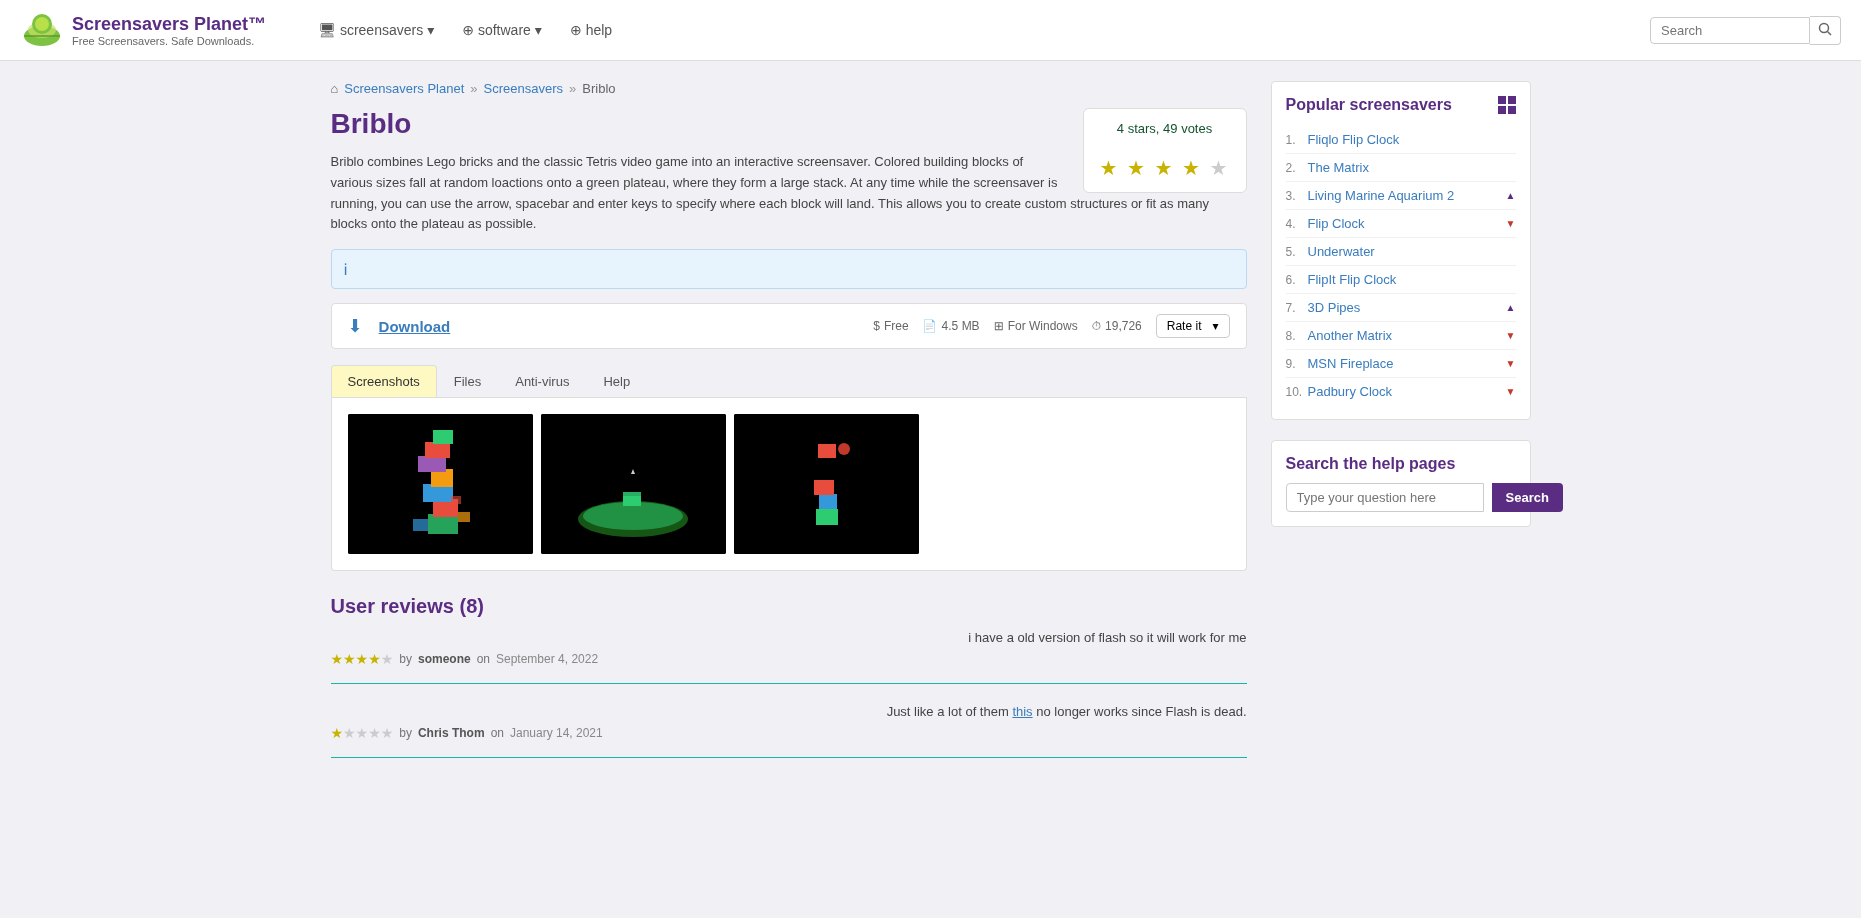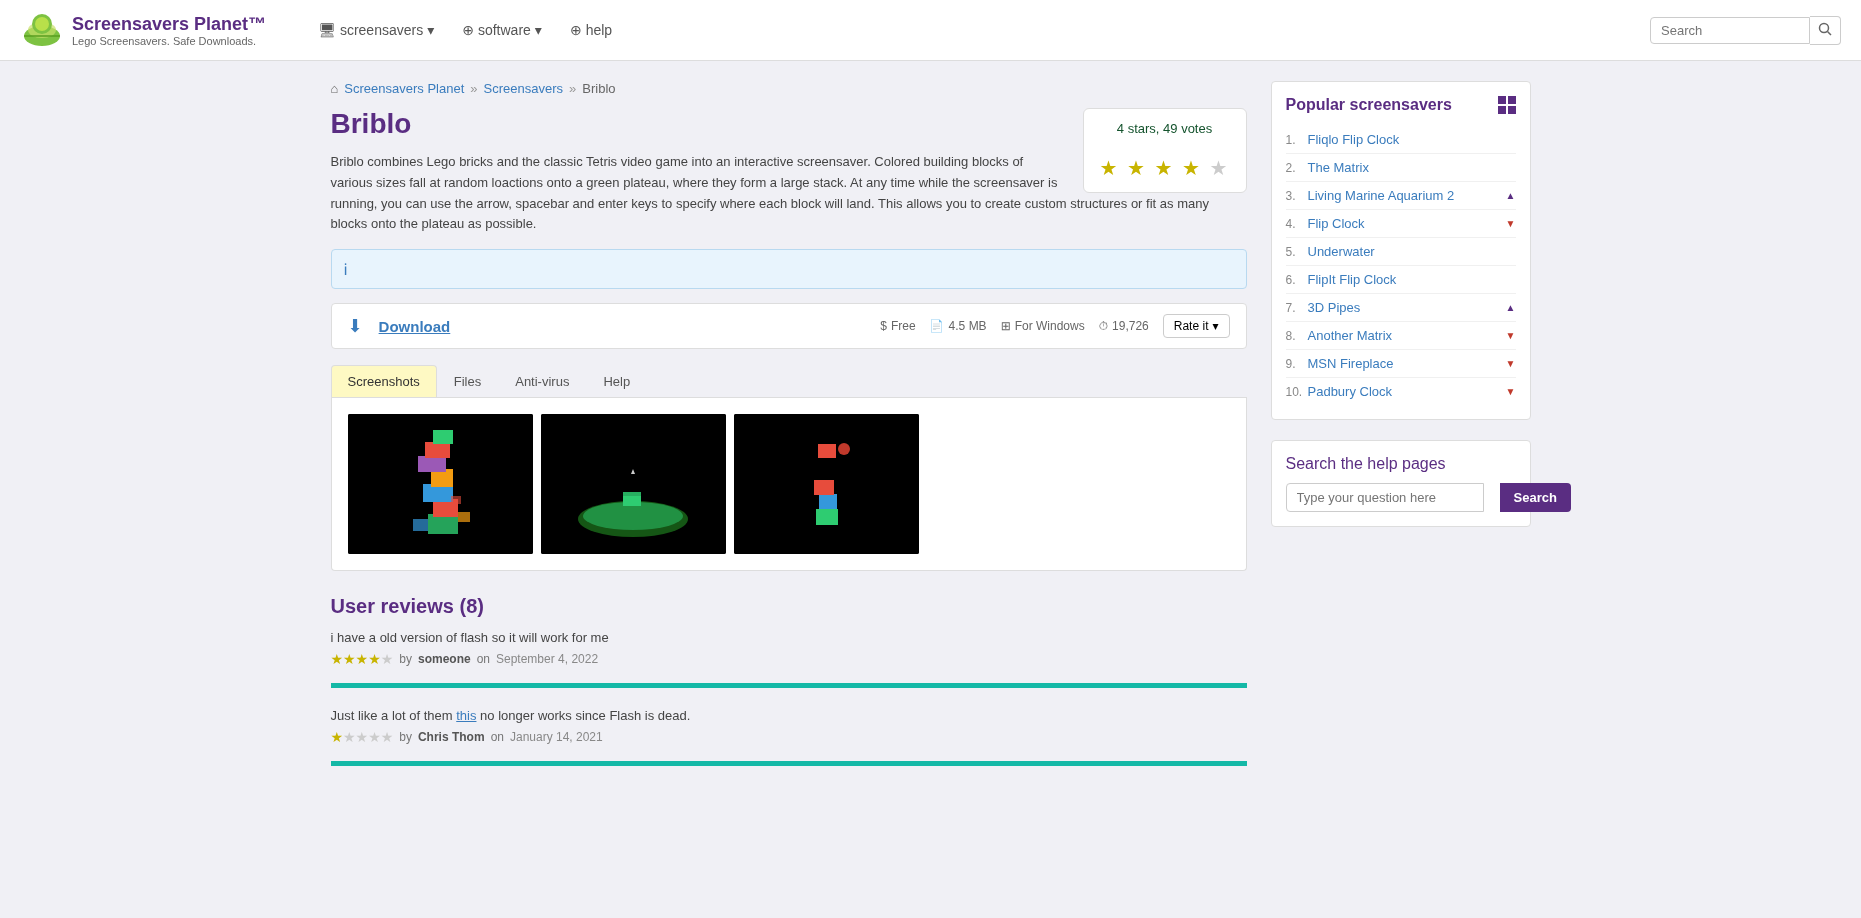--- a/index.html
+++ b/index.html
@@ -163,21 +163,21 @@
     .meta-item { display: flex; align-items: center; gap: 4px; }
     .rate-btn {
       background: #fff;
       border: 1px solid #ccc;
       border-radius: 4px;
       padding: 4px 10px;
       cursor: pointer;
       font-size: 12px;
       display: flex;
       align-items: center;
-      gap: 4px;
+      gap: 11px;
     }
 
     
     .tabs {
       display: flex;
       border-bottom: 1px solid #ddd;
       margin-bottom: 0;
     }
     .tab {
       padding: 8px 16px;
@@ -224,21 +224,22 @@
     
     .section-title {
       font-size: 20px;
       font-weight: bold;
       color: #5a2d82;
       margin: 24px 0 12px;
     }
     .review {
       margin-bottom: 20px;
       padding-bottom: 16px;
-      border-bottom: 5px solid #14b8a6;
+      border-bottom: 1px solid #14b8a6;
+      text-align: right;
     }
     .review-text { font-size: 13px; color: #444; margin-bottom: 6px; }
     .review-meta { font-size: 12px; color: #777; display: flex; align-items: center; gap: 6px; }
     .review-stars { color: #c8b400; font-size: 14px; }
     .review-stars .empty { color: #ccc; }
     .reviewer { font-weight: bold; color: #555; }
     .review-date { color: #888; }
 
     
     .sidebar-section {
@@ -278,27 +279,27 @@
     }
     .popular-item:last-child { border-bottom: none; }
     .popular-num { color: #888; width: 22px; flex-shrink: 0; font-size: 12px; }
     .popular-link { color: #3a7cbd; text-decoration: none; flex: 1; }
     .trend-up { color: #5a2d82; font-size: 10px; }
     .trend-down { color: #c0392b; font-size: 10px; }
 
     
     .help-search-title {
       font-size: 16px;
-      font-weight: normal;
+      font-weight: bold;
       color: #5a2d82;
       margin-bottom: 10px;
     }
     .help-search-bar {
       display: flex;
-      gap: 16px;
+      gap: 8px;
     }
     .help-search-input {
       flex: 1;
       border: 1px solid #ccc;
       border-radius: 4px 0 0 4px;
       padding: 6px 10px;
       font-size: 13px;
       outline: none;
     }
     .help-search-btn {
@@ -327,21 +328,21 @@
   <a class="logo-area" href="#">
     <svg class="logo-icon" viewBox="0 0 44 44">
       <ellipse cx="22" cy="28" rx="18" ry="10" fill="#7dc242"></ellipse>
       <ellipse cx="22" cy="22" rx="14" ry="8" fill="#c8e06a" opacity="0.7"></ellipse>
       <circle cx="22" cy="16" r="10" fill="#7dc242"></circle>
       <circle cx="22" cy="16" r="7" fill="#b8e04a"></circle>
       <line x1="4" y1="28" x2="40" y2="28" stroke="#5a9e20" stroke-width="1.5"></line>
     </svg>
     <div class="logo-text">
       <span class="logo-title">Screensavers Planet™</span>
-      <span class="logo-subtitle">Lego Screensavers. Safe Downloads.</span>
+      <span class="logo-subtitle">Free Screensavers. Safe Downloads.</span>
     </div>
   </a>
   <nav class="nav-menu">
     <a class="nav-item" href="#">
       <span>🖥</span>
       <span>screensavers</span>
       <span>▾</span>
     </a>
     <a class="nav-item" href="#">
       <span>⊕</span>

